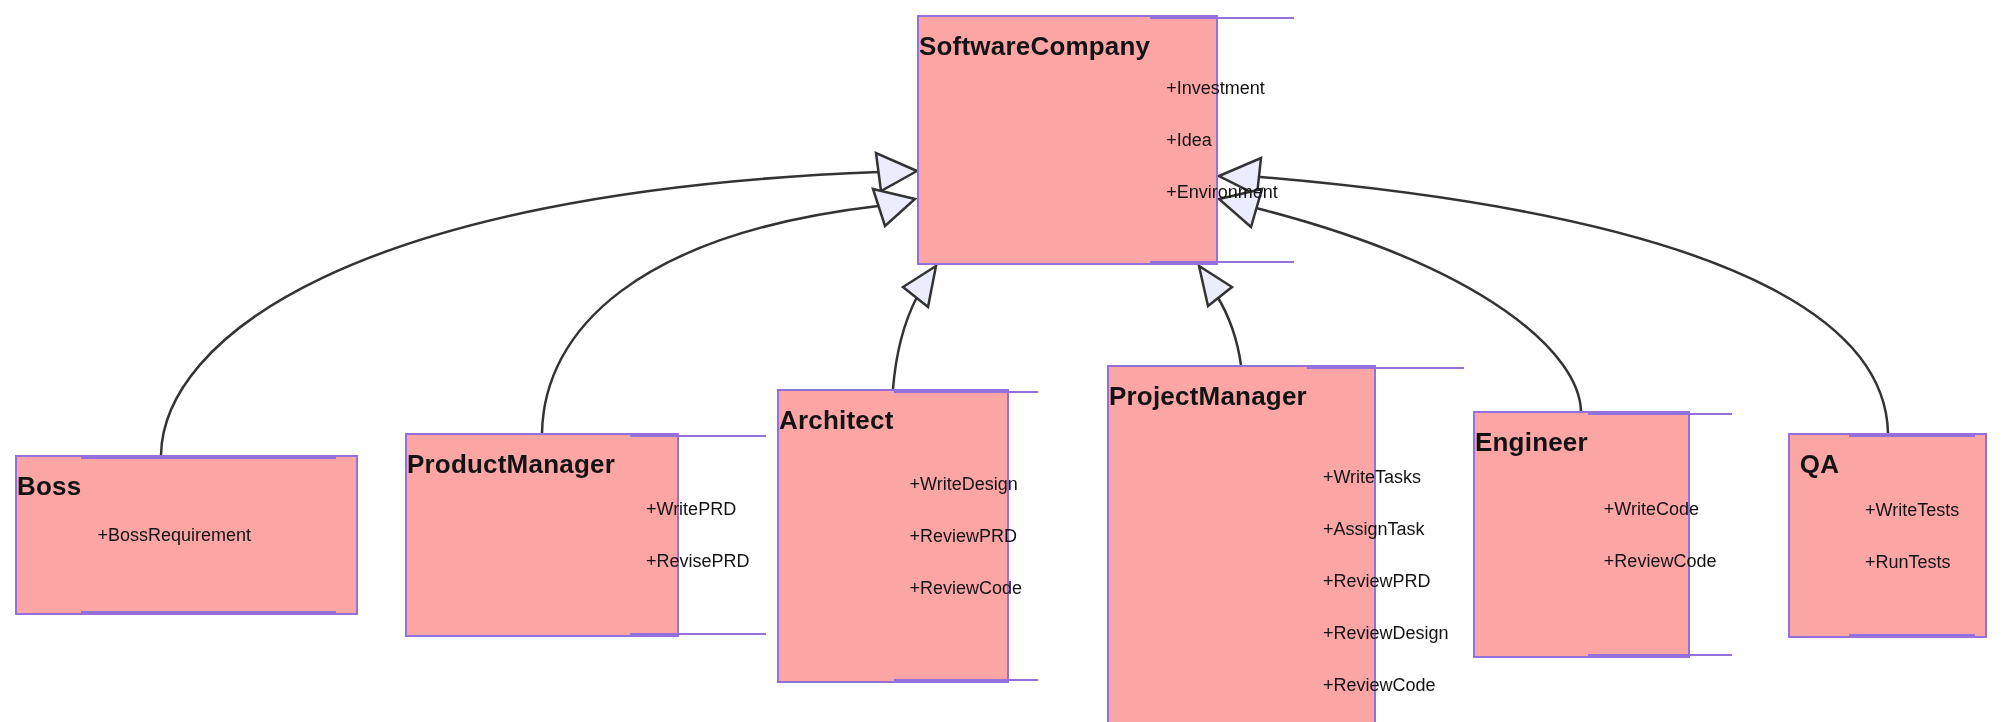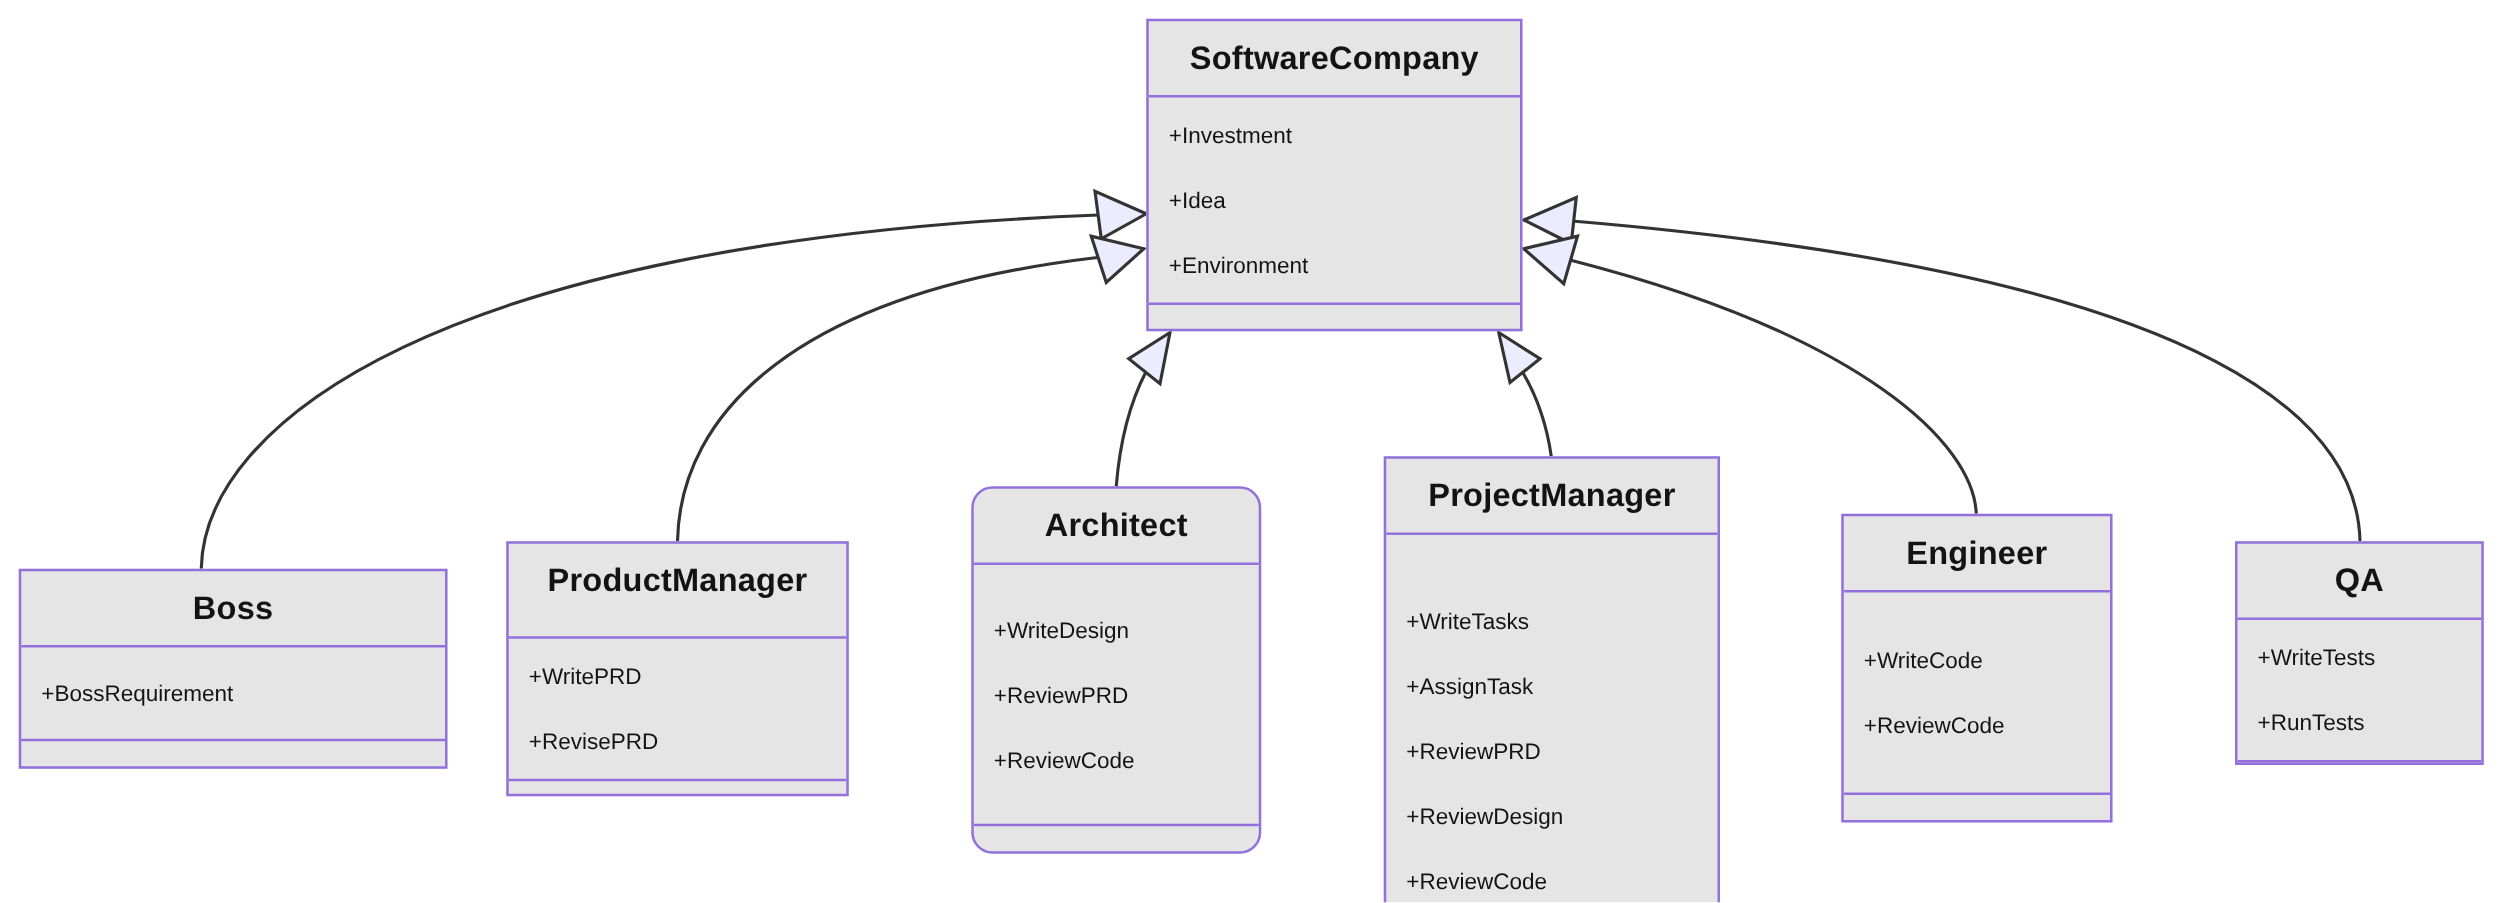--- a/index.html
+++ b/index.html
@@ -14,24 +14,24 @@
   #edges {
     position: absolute;
     left: 0; top: 0;
     width: 2003px; height: 722px;
     z-index: 1;
   }
   .classbox {
     position: absolute;
     z-index: 2;
     box-sizing: border-box;
-    background: #e5e5e5;
+    background: #fca5a5;
     border: 2px solid #9370DB;
     display: flex;
-    flex-direction: column;
+    flex-direction: row;
     color: #131313;
   }
   .classbox .title {
     height: 59px;
     flex: 0 0 59px;
     display: flex;
     align-items: center;
     justify-content: center;
     font-weight: bold;
     font-size: 26px;
@@ -52,24 +52,24 @@
     white-space: nowrap;
   }
   .classbox .methods-empty {
     flex: 0 0 20px;
     height: 20px;
   }
   
   .pos-softwarecompany { left: 917px;  top: 15px;  width: 301px; height: 250px; }
   .pos-boss            { left: 15px;   top: 455px; width: 343px; height: 160px; }
   .pos-productmanager  { left: 405px;  top: 433px; width: 274px; height: 204px; gap: 15px; }
-  .pos-architect       { left: 777px;  top: 389px; width: 232px; height: 294px; border-radius: 17px; }
+  .pos-architect       { left: 777px;  top: 389px; width: 232px; height: 294px; }
   .pos-projectmanager  { left: 1107px; top: 365px; width: 269px; height: 432px; }
   .pos-engineer        { left: 1473px; top: 411px; width: 217px; height: 247px; }
-  .pos-qa              { left: 1788px; top: 433px; width: 199px; height: 179px; }
+  .pos-qa              { left: 1788px; top: 433px; width: 199px; height: 205px; }
 
   .edge-line { fill: none; stroke: #333333; stroke-width: 2.5; }
   .arrowhead { fill: #ECECFF; stroke: #333333; stroke-width: 2.5; stroke-linejoin: miter; }
 </style>
 </head>
 <body>
 
 <div id="canvas">
 
   <svg id="edges" viewBox="0 0 2003 722" xmlns="http://www.w3.org/2000/svg">

